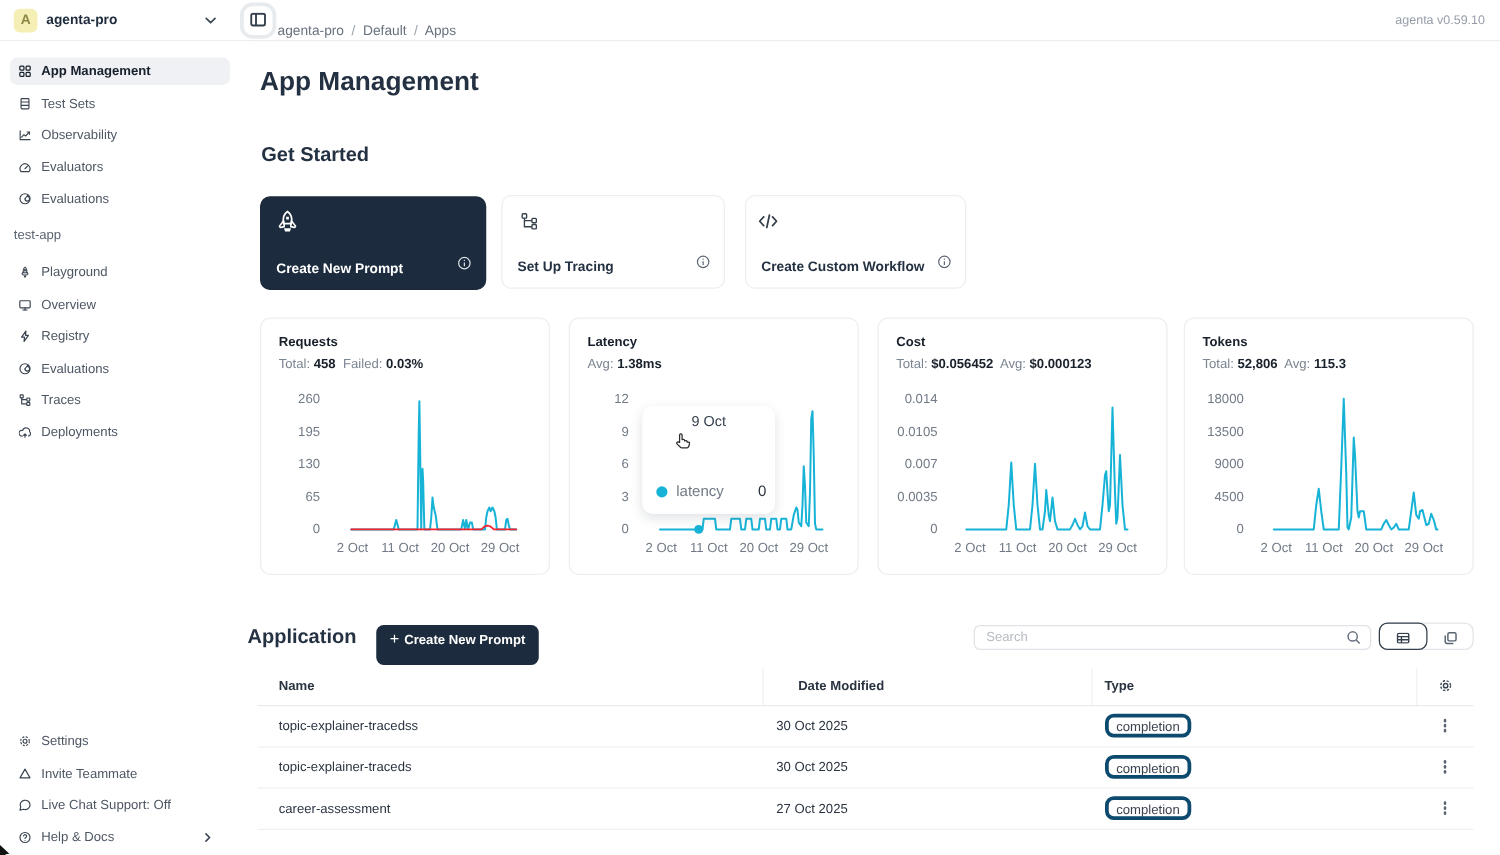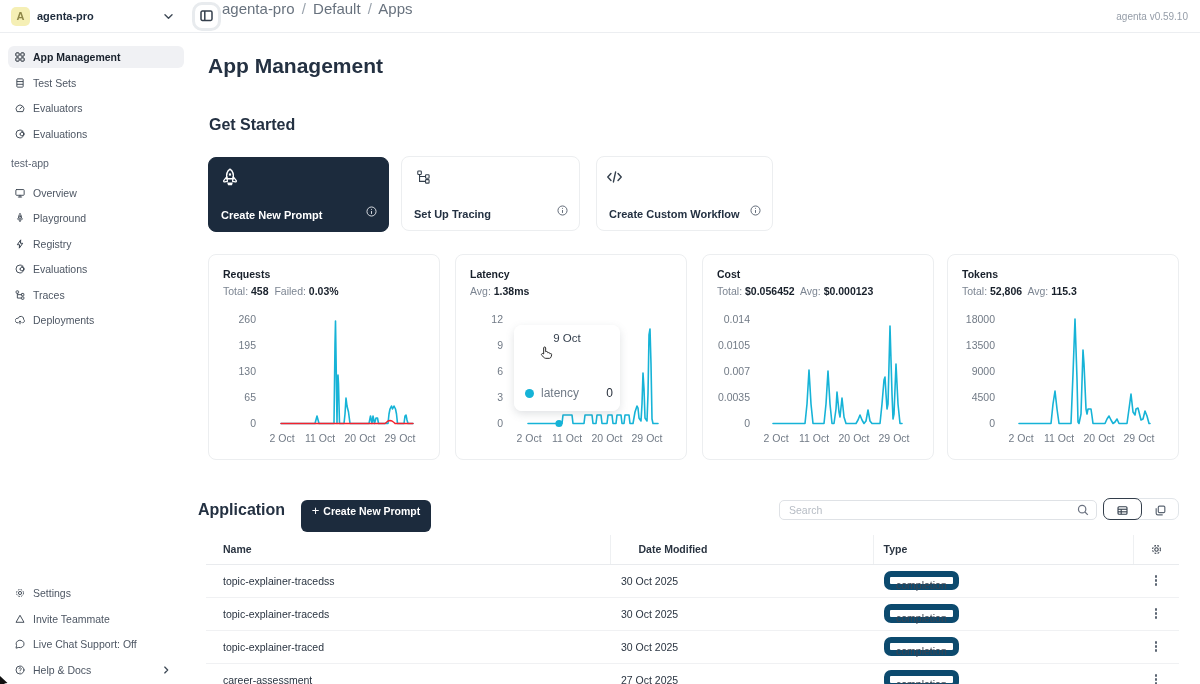--- a/index.html
+++ b/index.html
@@ -5,21 +5,21 @@
 * { margin:0; padding:0; box-sizing:border-box; }
 html,body { width:1200px; height:684px; overflow:hidden; }
 body { font-family:"Liberation Sans", sans-serif; background:#fff; color:#3b4554; position:relative; }
 
 .topbar { position:absolute; top:0; left:0; width:1200px; height:33px; border-bottom:1px solid #eceef1; background:#fff; }
 .avatar { position:absolute; left:11px; top:7px; width:19px; height:19px; background:#f5efb5; border-radius:5px; font-size:11px; color:#8e8748; text-align:center; line-height:19px; font-weight:bold; }
 .wsname { position:absolute; left:37px; top:10px; font-size:11px; font-weight:bold; color:#1e2b3c; }
 .chev-down { position:absolute; left:162px; top:10px; }
 .toggle-btn { position:absolute; left:192px; top:2px; width:29px; height:29px; border:3.5px solid #e8ebee; border-radius:10px; background:#fff; }
 .toggle-btn svg { position:absolute; left:5px; top:5px; }
-.crumbs { position:absolute; left:222px; top:0; font-size:15px; color:#68727e; }
+.crumbs { position:absolute; left:222px; top:19px; font-size:11px; color:#68727e; }
 .crumbs .sep { color:#9aa3ad; padding:0 3px; }
 .version { position:absolute; right:12px; top:11px; font-size:10px; color:#959da8; }
 
 .sidebar { position:absolute; top:33px; left:0; width:200px; bottom:0; background:#fff; }
 .sideitem { display:flex; align-items:center; height:22px; margin:0 16px 3.5px 8px; padding-left:7px; border-radius:6px; }
 .sideitem { color:#4d5663; font-size:10.5px; }
 .si { width:10px; height:10px; margin-right:8px; flex:none; color:#3a4450; }
 .sideitem.active { background:#f0f1f4; color:#18202b; font-weight:bold; }
 .sideitem.active .si { color:#18202b; }
 .sidelabel { margin:12px 0 13px 11px; font-size:10.5px; color:#5b6472; }
@@ -46,21 +46,21 @@
 .search svg { position:absolute; right:7px; top:3px; }
 .segs { position:absolute; left:1103px; top:498px; width:76px; height:22px; border:1px solid #e1e5e9; border-radius:7px; background:#fff; }
 .seg1 { position:absolute; left:-1px; top:-1px; width:39px; height:22px; border:1.4px solid #333e4b; border-radius:7px; background:#fff; }
 .segs svg { position:absolute; top:6px; }
 
 .tablewrap { position:absolute; left:206px; top:535px; width:973px; }
 table.apps { width:100%; border-collapse:collapse; font-size:10.5px; table-layout:fixed; }
 table.apps th { text-align:left; font-weight:bold; color:#2a3441; height:29px; border-bottom:1px solid #e9ebee; border-right:1px solid #eef0f2; padding-left:17px; }
 table.apps th.last { border-right:none; }
 table.apps td { height:33px; border-bottom:1px solid #f0f1f3; padding-left:17px; color:#2a3441; }
-.tag { display:inline-block; border:6px solid #0c4a6e; border-radius:7px; height:19px; line-height:17px; padding:0 6px; font-size:10.5px; color:#3b4350; background:#fff; }
+.tag { display:inline-block; border:3px solid #0c4a6e; border-radius:7px; height:19px; line-height:17px; padding:0 6px; font-size:10.5px; color:#3b4350; background:#fff; }
 .dots span { display:block; width:2.5px; height:2.5px; border-radius:50%; background:#5b6572; margin:1.5px auto; }
 </style>
 </head>
 <body>
 <div class="topbar">
   <div class="avatar">A</div>
   <div class="wsname">agenta-pro</div>
   <svg class="chev-down" width="13" height="13" viewBox="0 0 14 14" fill="none" stroke="#3f4a57" stroke-width="1.5" stroke-linecap="round" stroke-linejoin="round">
       <path d="M3.2 5 L7 8.8 L10.8 5"></path>
     </svg>
@@ -88,51 +88,59 @@
   <div class="sideitem ">
       <svg class="si" viewBox="0 0 14 14" fill="none" stroke="currentColor" stroke-width="1.3">
         <rect x="2.6" y="1.2" width="8.8" height="11.6" rx="1"></rect>
         <line x1="2.6" y1="5" x2="11.4" y2="5"></line>
         <line x1="2.6" y1="8.8" x2="11.4" y2="8.8"></line>
       </svg>
       <span>Test Sets</span>
     </div>
   <div class="sideitem ">
       <svg class="si" viewBox="0 0 14 14" fill="none" stroke="currentColor" stroke-width="1.3" stroke-linecap="round" stroke-linejoin="round">
+        <path d="M1.6 2.2 V12.2 H12.6"></path>
+        <path d="M3.2 9.4 L5.8 6.6 L7.7 8.1 L11.8 3.8"></path>
+        <path d="M9.4 3.6 H12 V6.2"></path>
+      </svg>
+      <span>Observability</span>
+    </div>
+  <div class="sideitem ">
+      <svg class="si" viewBox="0 0 14 14" fill="none" stroke="currentColor" stroke-width="1.3" stroke-linecap="round" stroke-linejoin="round">
         <path d="M2.5 11.6 A5.5 5.5 0 1 1 11.5 11.6 Z"></path>
         <line x1="7" y1="8.4" x2="10" y2="5.2"></line>
       </svg>
       <span>Evaluators</span>
     </div>
   <div class="sideitem ">
       <svg class="si" viewBox="0 0 14 14" fill="none" stroke="currentColor" stroke-width="1.3" stroke-linecap="round">
         <circle cx="7" cy="7" r="5.6"></circle>
         <path d="M7 7 L10.3 2.8"></path>
         <path d="M7 7 a2.6 2.6 0 1 0 2.6-2.6"></path>
       </svg>
       <span>Evaluations</span>
     </div>
   <div class="sidelabel">test-app</div>
-  <div class="sideitem ">
-      <svg class="si" viewBox="0 0 14 14" fill="none" stroke="currentColor" stroke-width="1.3" stroke-linecap="round">
-        <rect x="1.2" y="2.2" width="11.6" height="8" rx="1"></rect>
-        <line x1="4.6" y1="12.6" x2="9.4" y2="12.6"></line>
-        <line x1="7" y1="10.2" x2="7" y2="12.6"></line>
-      </svg>
-      <span>Overview</span>
-    </div>
   <div class="sideitem ">
       <svg class="si" viewBox="0 0 14 14" fill="none" stroke="currentColor" stroke-width="1.15" stroke-linecap="round" stroke-linejoin="round">
         <path d="M7 1 C8.8 2.5 9.4 5 8.8 7.4 L5.2 7.4 C4.6 5 5.2 2.5 7 1 Z"></path>
         <path d="M5.3 6.2 L3.6 8.3 L4.9 9.8"></path>
         <path d="M8.7 6.2 L10.4 8.3 L9.1 9.8"></path>
         <path d="M5.9 9 C5.9 11 7 12.4 7 12.4 C7 12.4 8.1 11 8.1 9"></path>
         <circle cx="7" cy="4.5" r="0.9"></circle>
       </svg>
       <span>Playground</span>
+    </div>
+  <div class="sideitem ">
+      <svg class="si" viewBox="0 0 14 14" fill="none" stroke="currentColor" stroke-width="1.3" stroke-linecap="round">
+        <rect x="1.2" y="2.2" width="11.6" height="8" rx="1"></rect>
+        <line x1="4.6" y1="12.6" x2="9.4" y2="12.6"></line>
+        <line x1="7" y1="10.2" x2="7" y2="12.6"></line>
+      </svg>
+      <span>Overview</span>
     </div>
   <div class="sideitem ">
       <svg class="si" viewBox="0 0 14 14" fill="none" stroke="currentColor" stroke-width="1.4" stroke-linejoin="round">
         <path d="M8 1.2 L3.2 8 H6.4 L6 12.8 L10.8 6 H7.6 Z"></path>
       </svg>
       <span>Registry</span>
     </div>
   <div class="sideitem ">
       <svg class="si" viewBox="0 0 14 14" fill="none" stroke="currentColor" stroke-width="1.3" stroke-linecap="round">
         <circle cx="7" cy="7" r="5.6"></circle>
@@ -361,30 +369,20 @@
           <td>topic-explainer-traceds</td>
           <td style="padding-left:11px">30 Oct 2025</td>
           <td style="padding-left:11px"><span class="tag">completion</span></td>
           <td class="dots" style="padding-left:0">
             <span></span>
             <span></span>
             <span></span>
           </td>
         </tr>
   <tr>
-          <td>topic-explainer-traced</td>
-          <td style="padding-left:11px">30 Oct 2025</td>
-          <td style="padding-left:11px"><span class="tag">completion</span></td>
-          <td class="dots" style="padding-left:0">
-            <span></span>
-            <span></span>
-            <span></span>
-          </td>
-        </tr>
-  <tr>
           <td>career-assessment</td>
           <td style="padding-left:11px">27 Oct 2025</td>
           <td style="padding-left:11px"><span class="tag">completion</span></td>
           <td class="dots" style="padding-left:0">
             <span></span>
             <span></span>
             <span></span>
           </td>
         </tr>
 </tbody>

